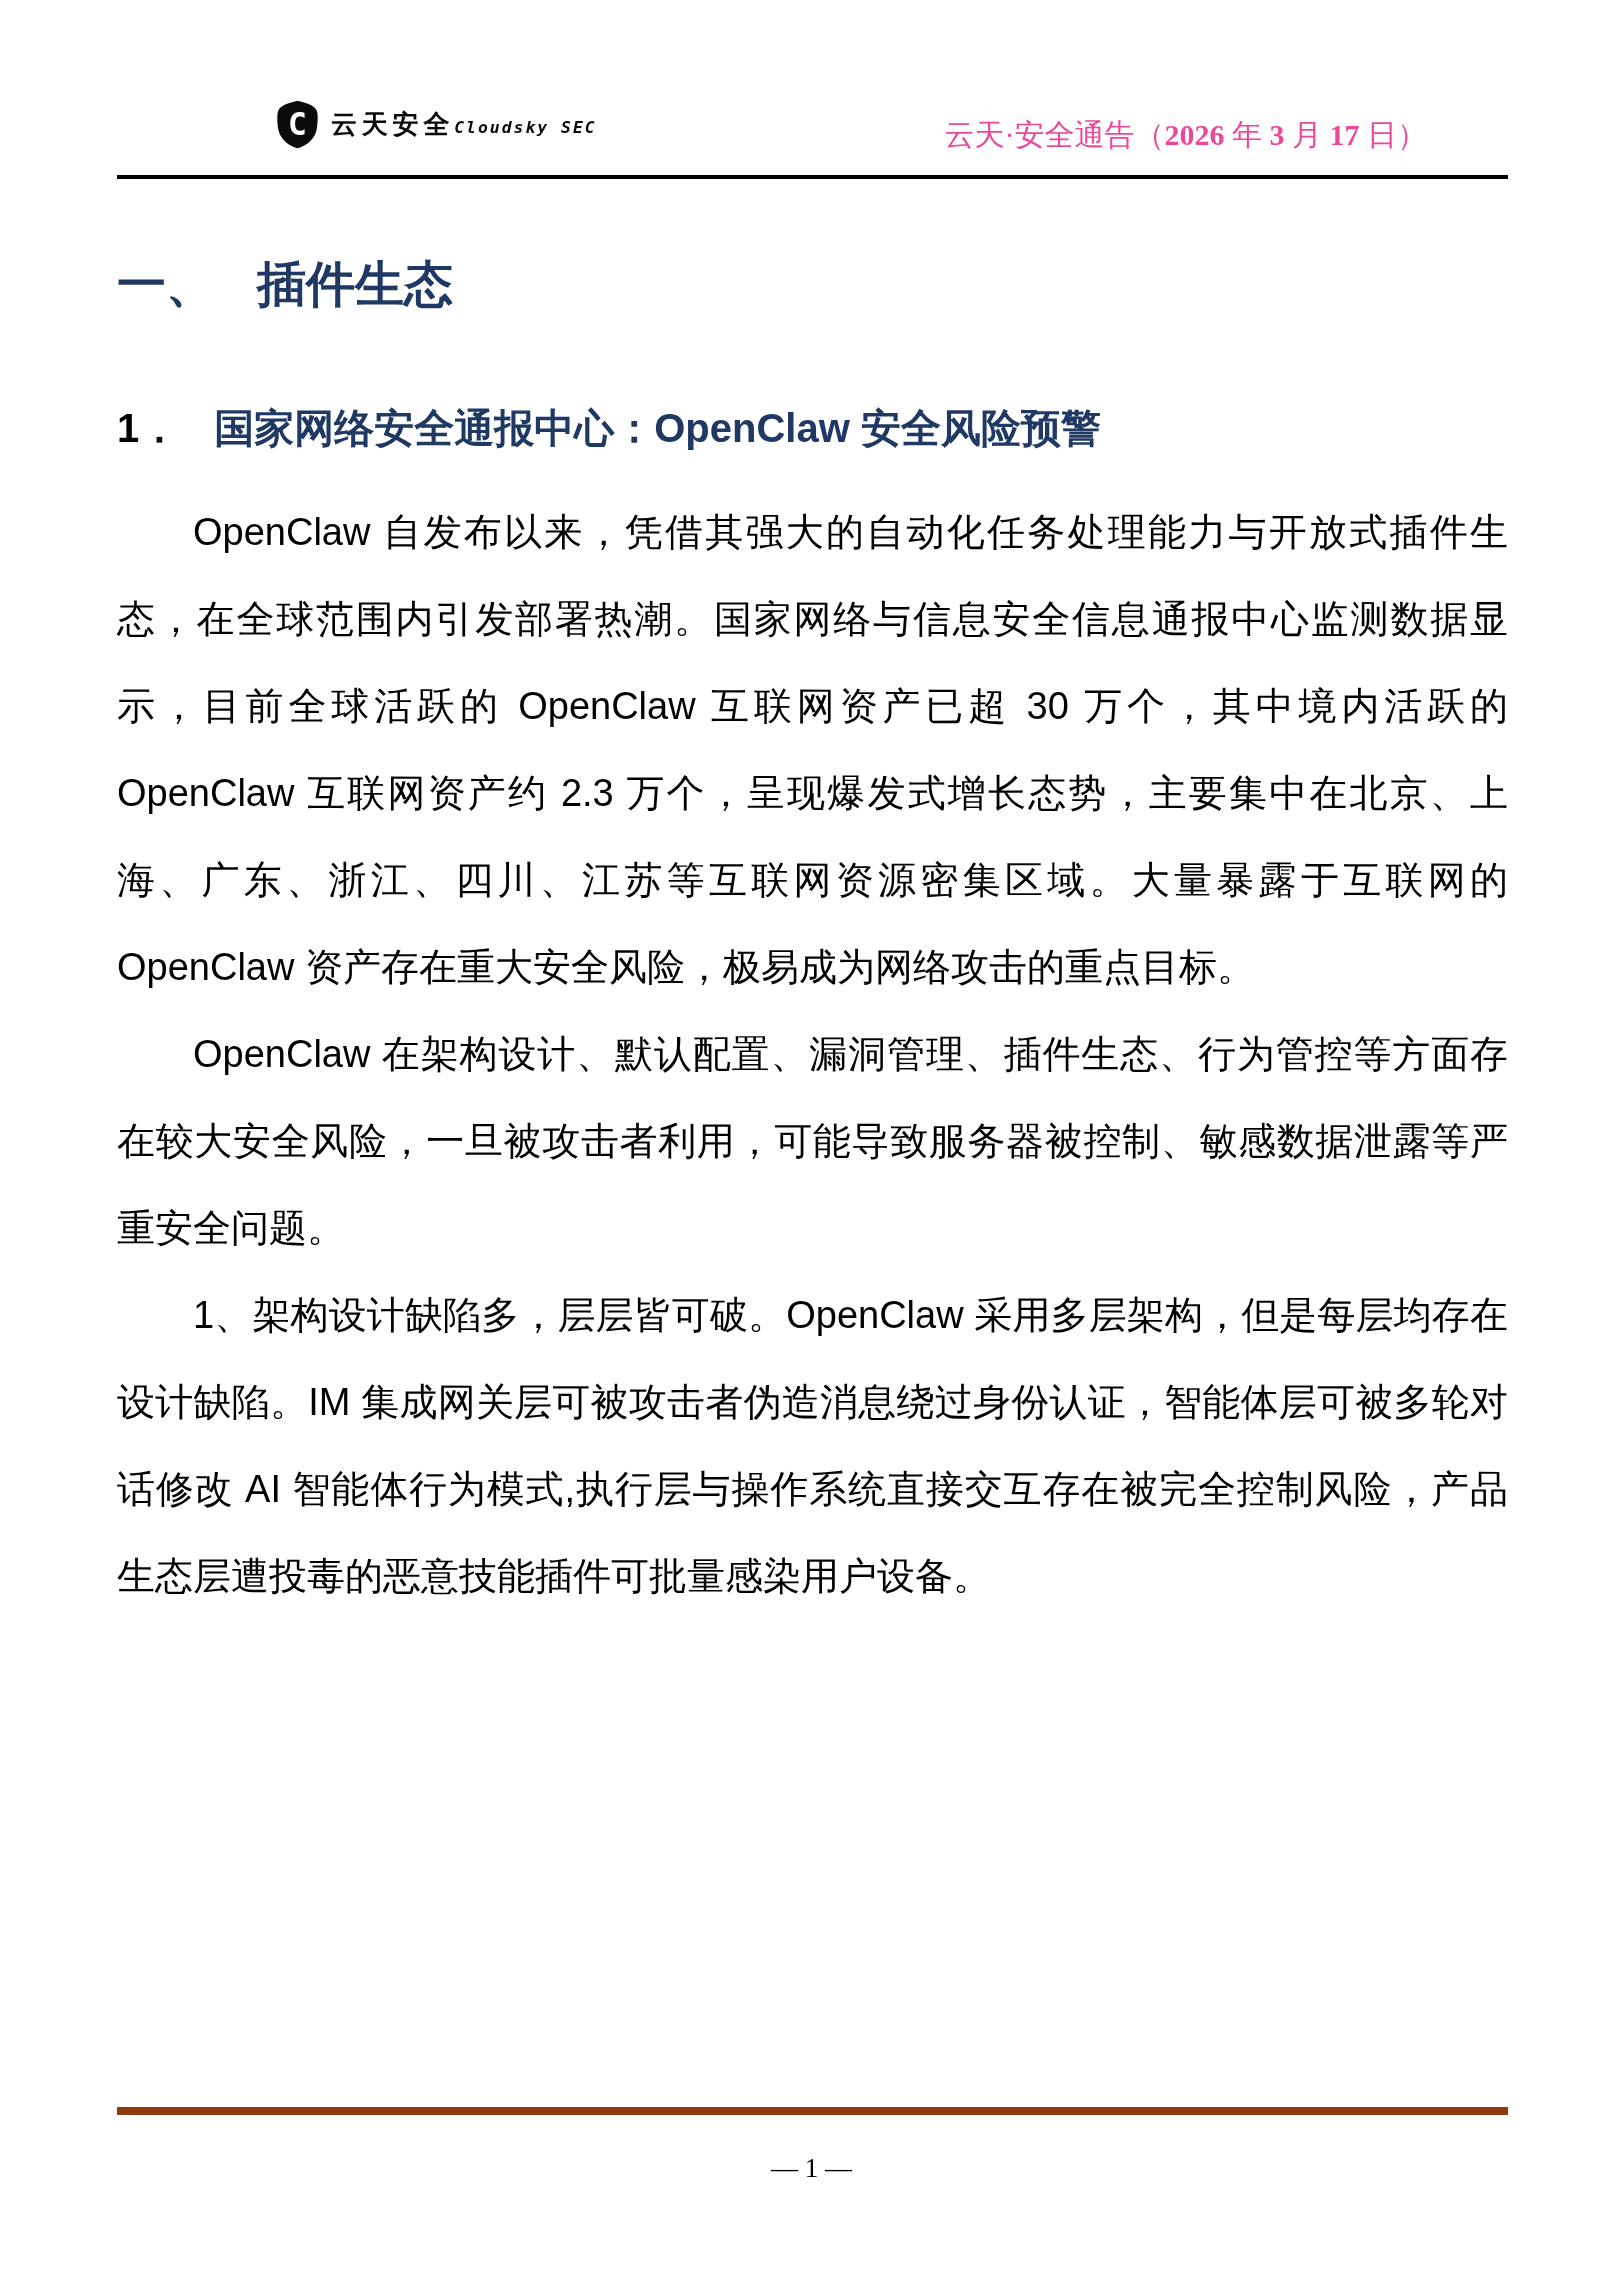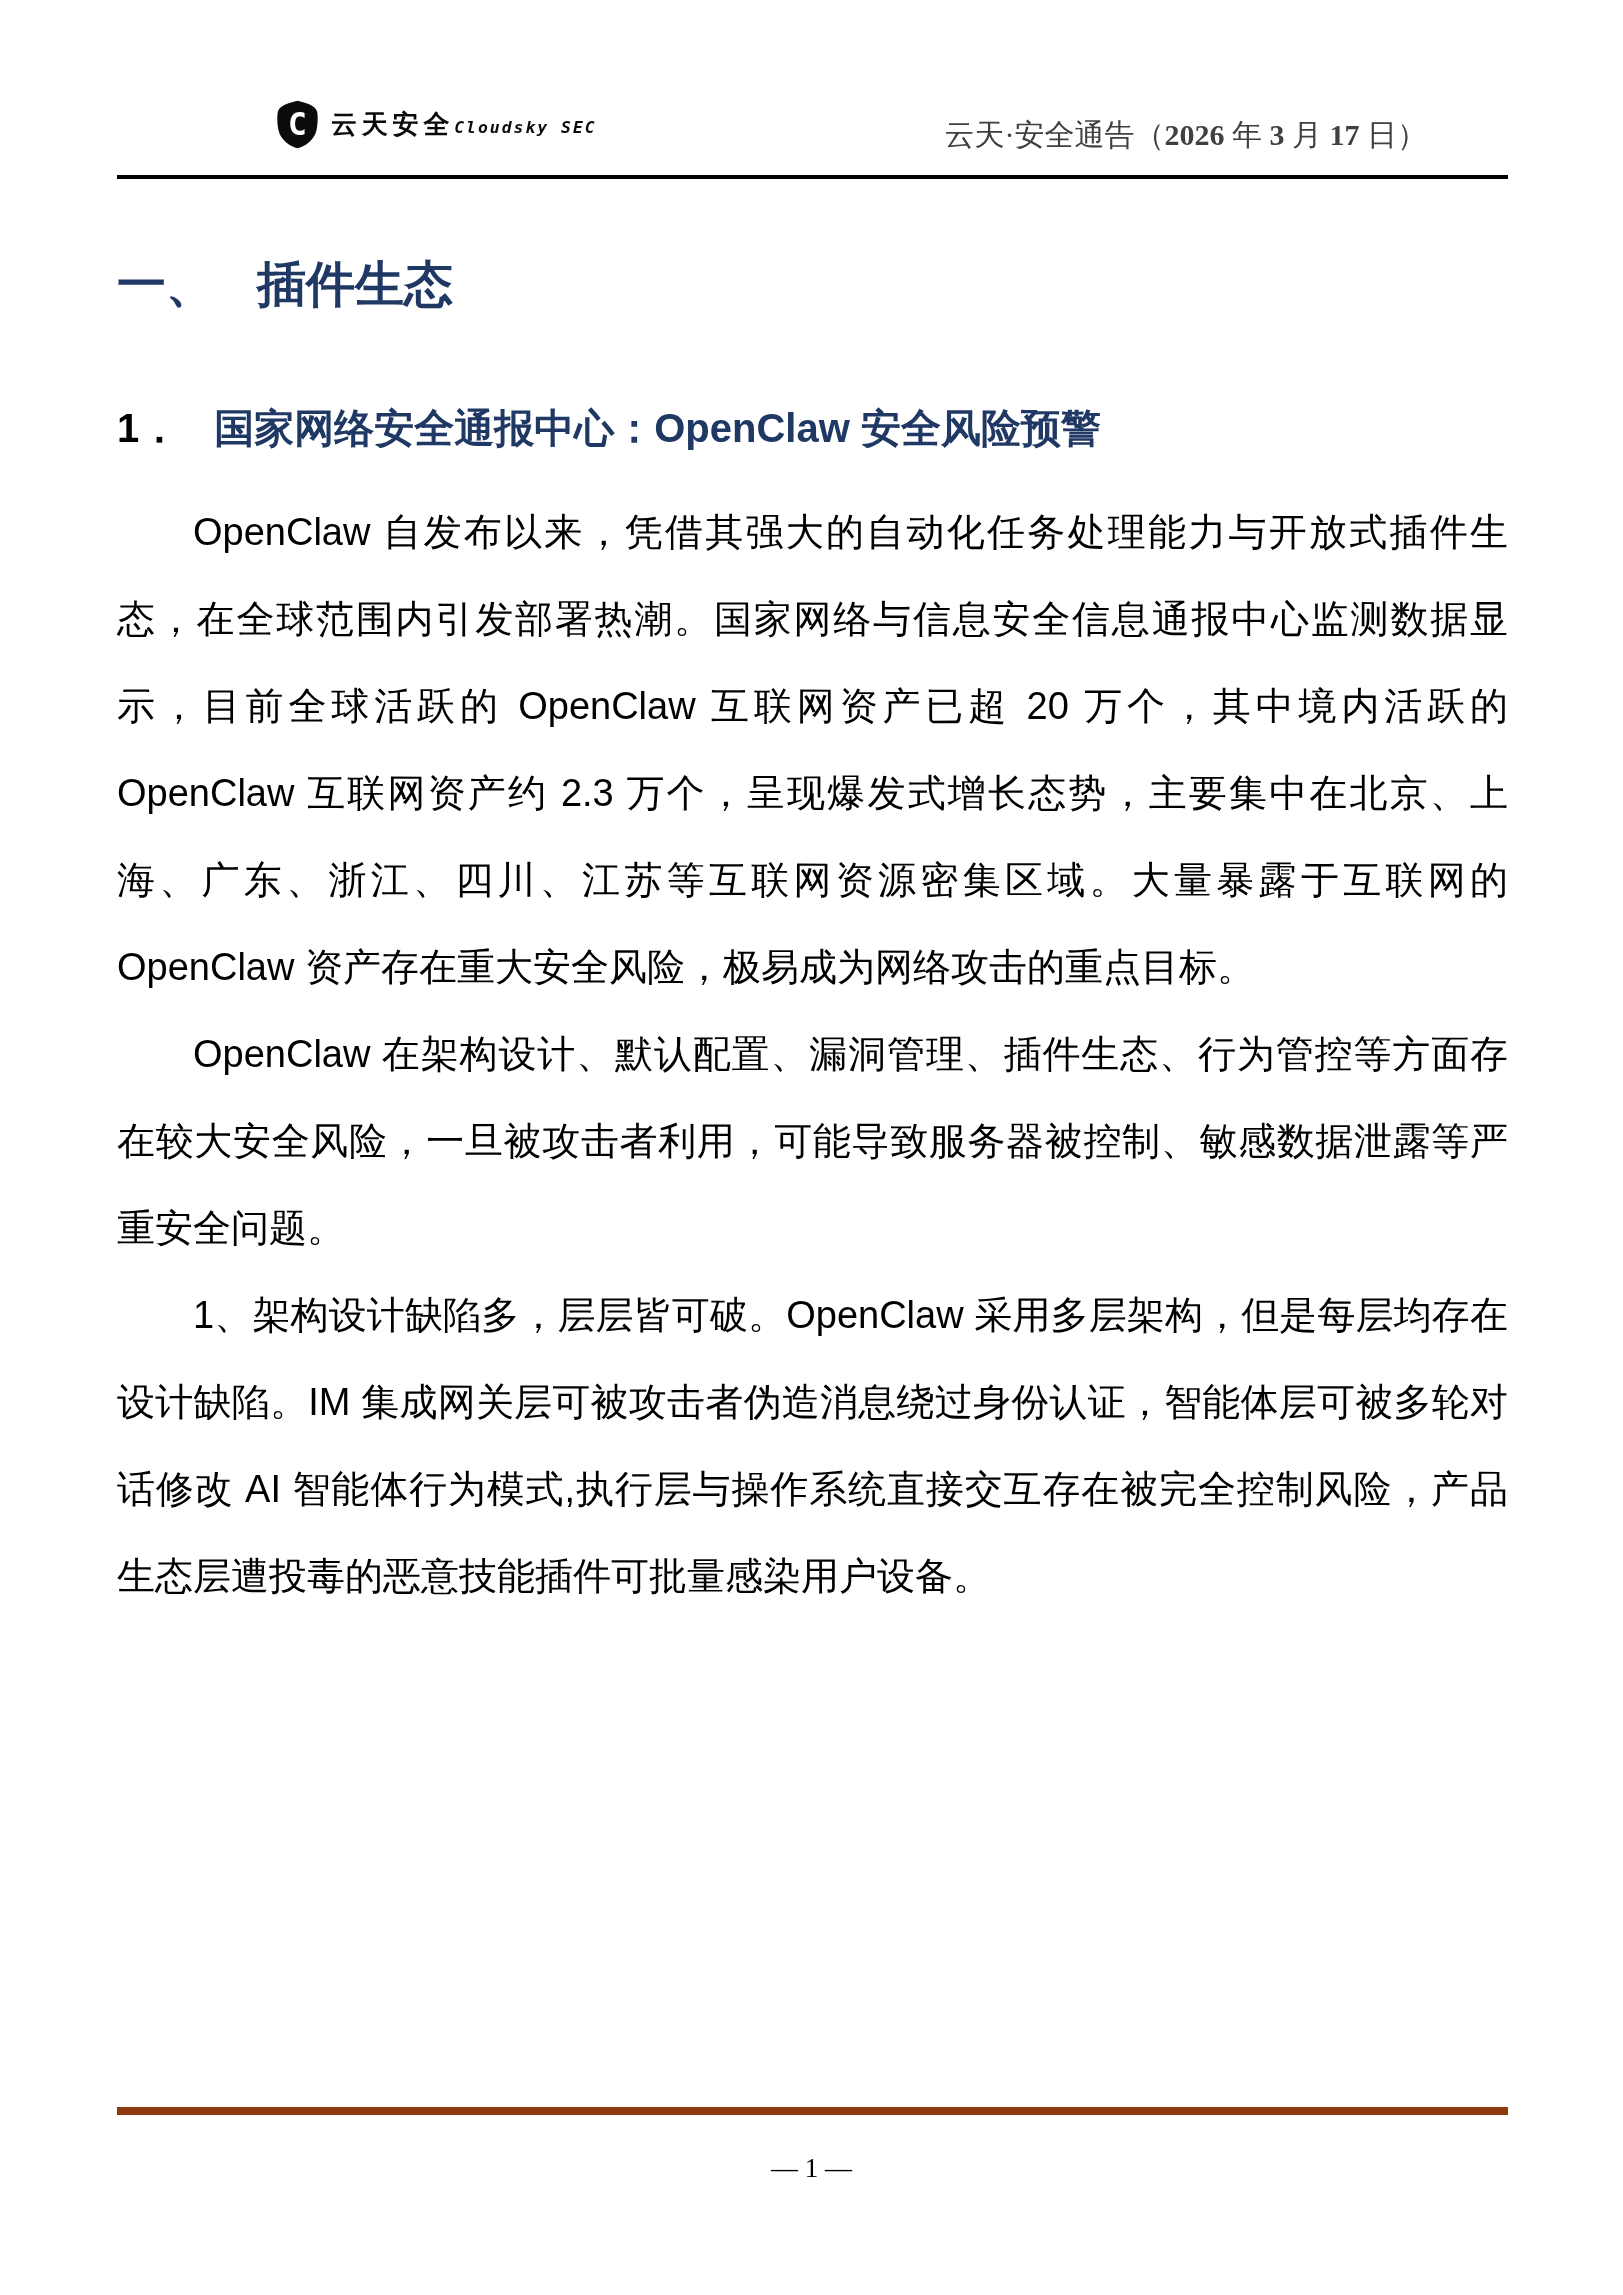--- a/index.html
+++ b/index.html
@@ -9,21 +9,21 @@
     overflow:hidden;
   }
   
   .logo{position:absolute;left:275px;top:100px;display:flex;align-items:center;gap:11px;}
   .logo-shield{width:45px;height:49px;display:block;}
   .logo-text{display:flex;flex-direction:row;justify-content:center;align-items:flex-end;}
   .logo-cn{font-size:26px;font-weight:bold;letter-spacing:4.8px;line-height:1.05;color:#0a0a0a;}
   .logo-en{font-size:16.4px;font-weight:bold;font-style:italic;letter-spacing:2px;line-height:1.2;color:#0a0a0a;font-family:"DejaVu Sans Mono", monospace;}
   .header-title{
     position:absolute;top:115px;right:196px;
-    font-family:"Liberation Serif", serif;font-size:30px;color:#404040;white-space:nowrap;
+    font-family:"Liberation Serif", serif;font-size:30px;color:#ec4899;white-space:nowrap;
   }
   .header-title .num{font-weight:bold;}
   .header-rule{position:absolute;left:117px;top:175px;width:1391px;height:4.1px;background:#000000;}
 
   
   main{position:absolute;left:117px;top:0;width:1391px;}
   h1.section{
     margin:258px 0 0 0;font-size:49px;line-height:1.1;font-weight:bold;color:#1f3864;
   }
   h1.section .h-num{margin-right:42px;}
@@ -68,21 +68,21 @@
 <main>
   <h1 class="section">
     <span class="h-num">一、</span><span>插件生态</span>
   </h1>
 
   <h2 class="article">
     <span class="h-num">1．</span><span>国家网络安全通报中心：OpenClaw 安全风险预警</span>
   </h2>
 
   <div class="body-text">
-    <p class="first">OpenClaw 自发布以来，凭借其强大的自动化任务处理能力与开放式插件生态，在全球范围内引发部署热潮。国家网络与信息安全信息通报中心监测数据显示，目前全球活跃的 OpenClaw 互联网资产已超 20 万个，其中境内活跃的 OpenClaw 互联网资产约 2.3 万个，呈现爆发式增长态势，主要集中在北京、上海、广东、浙江、四川、江苏等互联网资源密集区域。大量暴露于互联网的 OpenClaw 资产存在重大安全风险，极易成为网络攻击的重点目标。</p>
+    <p class="first">OpenClaw 自发布以来，凭借其强大的自动化任务处理能力与开放式插件生态，在全球范围内引发部署热潮。国家网络与信息安全信息通报中心监测数据显示，目前全球活跃的 OpenClaw 互联网资产已超 30 万个，其中境内活跃的 OpenClaw 互联网资产约 2.3 万个，呈现爆发式增长态势，主要集中在北京、上海、广东、浙江、四川、江苏等互联网资源密集区域。大量暴露于互联网的 OpenClaw 资产存在重大安全风险，极易成为网络攻击的重点目标。</p>
     <p>OpenClaw 在架构设计、默认配置、漏洞管理、插件生态、行为管控等方面存在较大安全风险，一旦被攻击者利用，可能导致服务器被控制、敏感数据泄露等严重安全问题。</p>
     <p>1、架构设计缺陷多，层层皆可破。OpenClaw 采用多层架构，但是每层均存在设计缺陷。IM 集成网关层可被攻击者伪造消息绕过身份认证，智能体层可被多轮对话修改 AI 智能体行为模式,执行层与操作系统直接交互存在被完全控制风险，产品生态层遭投毒的恶意技能插件可批量感染用户设备。</p>
   </div>
 </main>
 
 <footer>
   <div class="footer-rule"></div>
   <div class="page-number">— 1 —</div>
 </footer>
 

